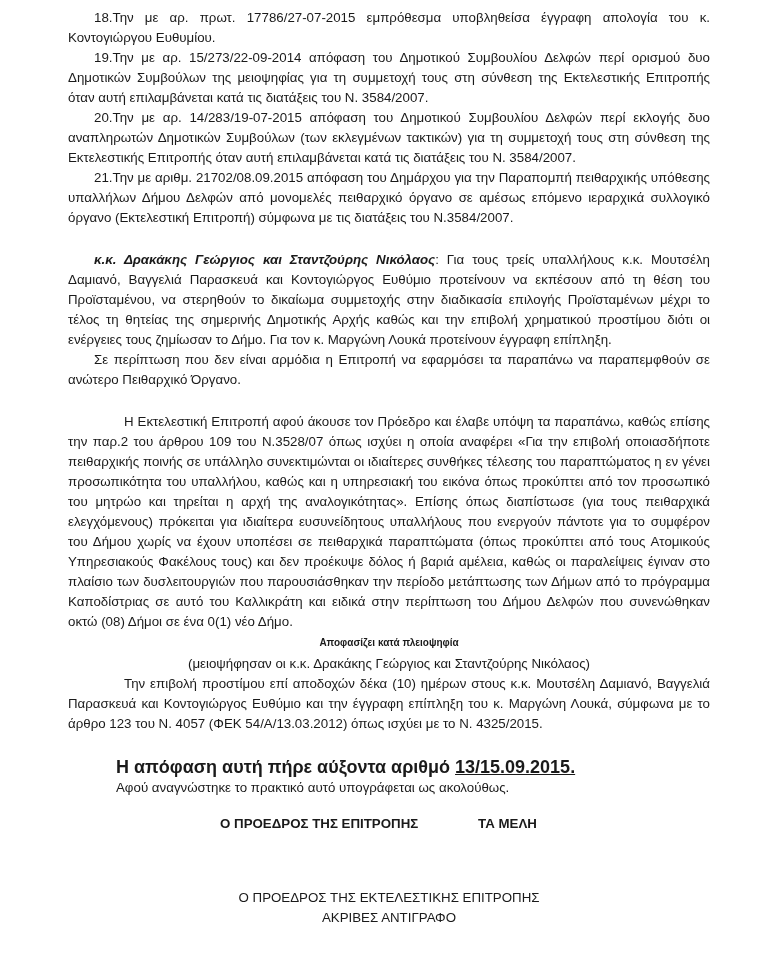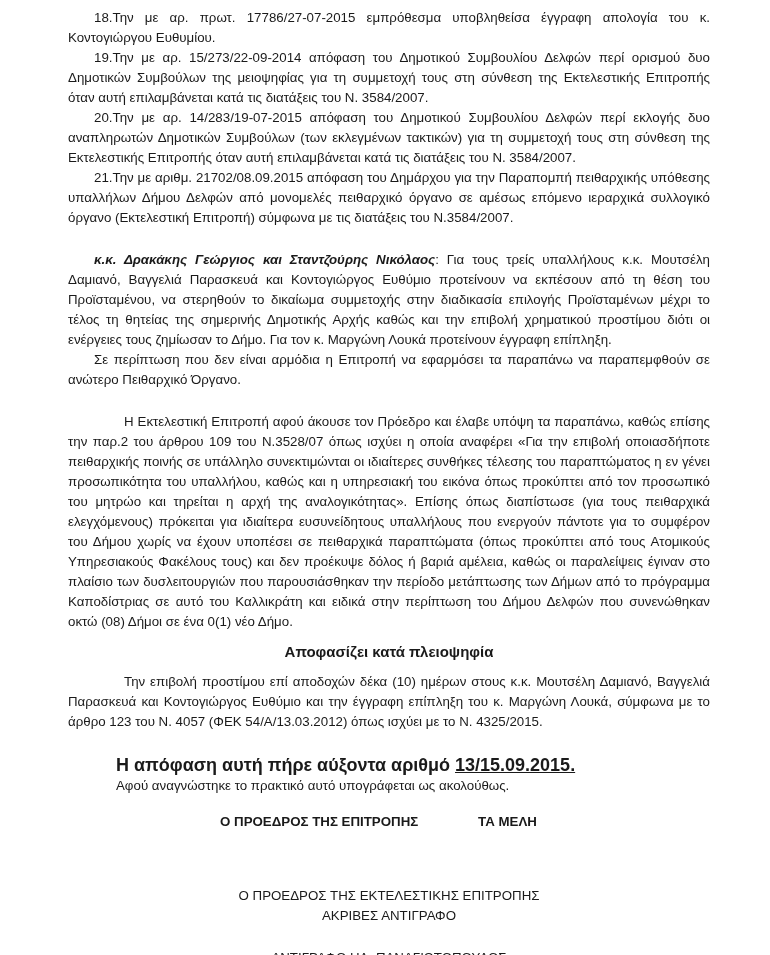--- a/index.html
+++ b/index.html
@@ -5,21 +5,21 @@
   html, body { margin:0; padding:0; background:#ffffff; }
   body { width:770px; height:955px; overflow:hidden; position:relative;
          font-family:"Liberation Sans", sans-serif; color:#1a1a1a; }
   .page { position:absolute; left:68px; top:8px; width:642px; font-size:13.3px; line-height:20px; }
   .p { margin:0; text-align:justify; }
   .ind { text-indent:26px; }
   .ind2 { text-indent:56px; }
   .gap2 { height:22px; }
   .bi { font-weight:bold; font-style:italic; }
   .center { text-align:center; }
-  .heading { font-weight:bold; font-size:15px; text-align:center; margin:9px; line-height:22px; }
+  .heading { font-weight:bold; font-size:10px; text-align:center; margin:0; line-height:22px; }
   .decision { margin:0 0 0 48px; font-weight:bold; font-size:18px; line-height:22px; }
   .decision u { text-decoration:underline; }
   .read { margin:0 0 0 48px; }
   .sig-row { margin:16px; font-weight:bold; position:relative; height:20px; }
   .sig-left { position:absolute; left:136px; }
   .sig-right { position:absolute; left:394px; }
   .cert { text-align:center; margin:0; }
 </style>
 </head>
 <body>
@@ -33,20 +33,21 @@
   <div class="gap2"></div>
 
   <p class="p ind"><span class="bi">κ.κ. Δρακάκης Γεώργιος και Σταντζούρης Νικόλαος</span><span>: Για τους τρείς υπαλλήλους κ.κ. Μουτσέλη Δαμιανό, Βαγγελιά  Παρασκευά και Κοντογιώργος Ευθύμιο προτείνουν να εκπέσουν από τη θέση του Προϊσταμένου, να στερηθούν το δικαίωμα συμμετοχής στην διαδικασία επιλογής Προϊσταμένων μέχρι το τέλος τη θητείας της σημερινής Δημοτικής Αρχής καθώς και την επιβολή χρηματικού προστίμου διότι οι ενέργειες τους ζημίωσαν το Δήμο. Για τον κ. Μαργώνη Λουκά προτείνουν έγγραφη επίπληξη.</span></p>
   <p class="p ind">Σε περίπτωση που δεν είναι αρμόδια η Επιτροπή να εφαρμόσει τα παραπάνω να παραπεμφθούν σε ανώτερο Πειθαρχικό Όργανο.</p>
 
   <div class="gap2"></div>
 
   <p class="p ind2">Η Εκτελεστική Επιτροπή αφού άκουσε τον Πρόεδρο και έλαβε υπόψη τα παραπάνω, καθώς επίσης την παρ.2 του άρθρου 109 του Ν.3528/07 όπως ισχύει η οποία αναφέρει «Για την επιβολή οποιασδήποτε πειθαρχικής  ποινής σε υπάλληλο συνεκτιμώνται οι ιδιαίτερες συνθήκες τέλεσης του παραπτώματος η εν γένει προσωπικότητα του υπαλλήλου, καθώς και η υπηρεσιακή του εικόνα όπως προκύπτει από τον προσωπικό του μητρώο και τηρείται η αρχή της αναλογικότητας». Επίσης όπως διαπίστωσε (για τους πειθαρχικά ελεγχόμενους) πρόκειται για ιδιαίτερα ευσυνείδητους υπαλλήλους που ενεργούν πάντοτε για το συμφέρον του Δήμου χωρίς να έχουν υποπέσει σε πειθαρχικά παραπτώματα  (όπως προκύπτει από τους Ατομικούς Υπηρεσιακούς Φακέλους τους) και  δεν προέκυψε δόλος ή βαριά αμέλεια, καθώς οι παραλείψεις έγιναν στο πλαίσιο των δυσλειτουργιών που παρουσιάσθηκαν την περίοδο μετάπτωσης των Δήμων από το πρόγραμμα Καποδίστριας σε αυτό του Καλλικράτη και ειδικά στην περίπτωση του Δήμου Δελφών που συνενώθηκαν οκτώ (08) Δήμοι σε ένα 0(1) νέο Δήμο.</p>
 
   <p class="heading">Αποφασίζει κατά πλειοψηφία</p>
+  <p class="p center">(μειοψήφησαν οι κ.κ. Δρακάκης Γεώργιος και Σταντζούρης Νικόλαος)</p>
   <p class="p ind2">Την επιβολή προστίμου επί αποδοχών δέκα (10) ημέρων στους κ.κ. Μουτσέλη Δαμιανό, Βαγγελιά  Παρασκευά και Κοντογιώργος Ευθύμιο και την έγγραφη επίπληξη του κ. Μαργώνη Λουκά, σύμφωνα με το άρθρο 123 του Ν. 4057 (ΦΕΚ 54/Α/13.03.2012) όπως ισχύει με το Ν. 4325/2015.</p>
 
   <div class="gap2"></div>
 
   <p class="decision"><span>Η απόφαση αυτή πήρε αύξοντα αριθμό </span><u>13/15.09.2015.</u></p>
   <p class="read">Αφού αναγνώστηκε το πρακτικό αυτό υπογράφεται ως ακολούθως.</p>
   <div class="sig-row">
     <span class="sig-left">Ο ΠΡΟΕΔΡΟΣ ΤΗΣ ΕΠΙΤΡΟΠΗΣ</span>
     <span class="sig-right">ΤΑ ΜΕΛΗ</span>
   </div>

